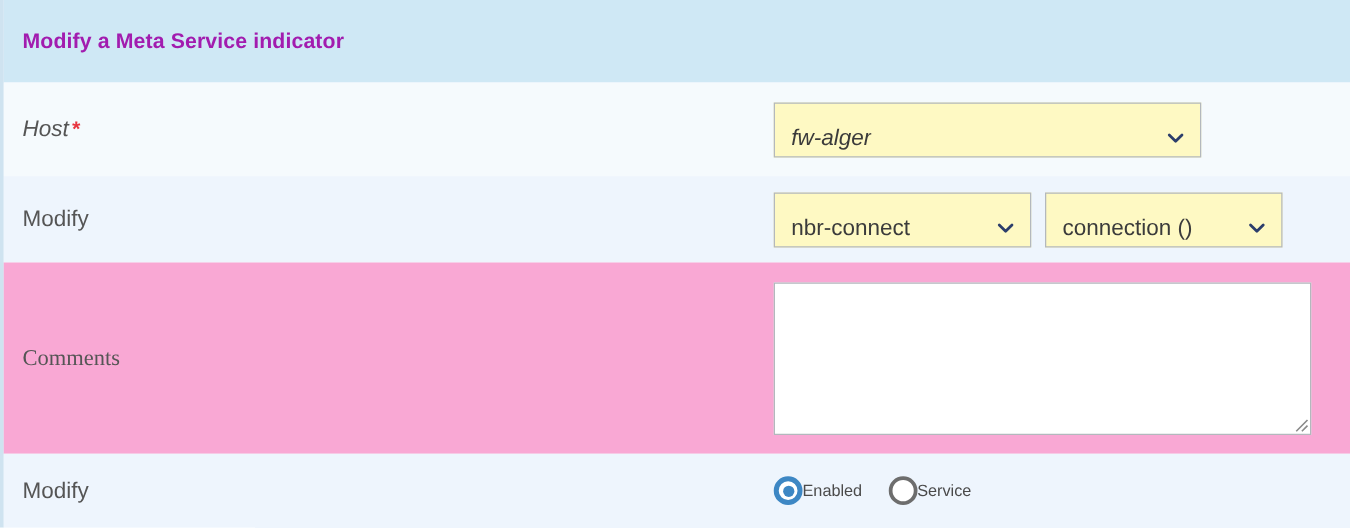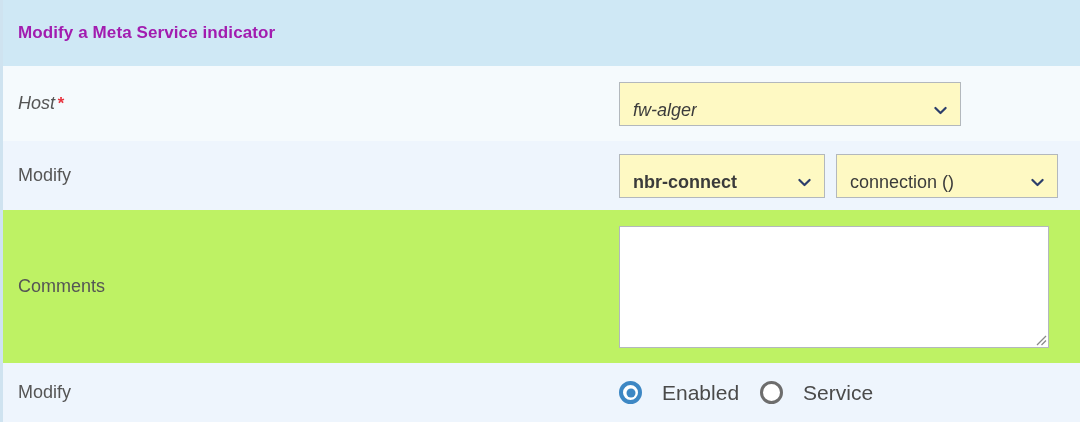--- a/index.html
+++ b/index.html
@@ -42,21 +42,21 @@
 
   
   .form-row {
     display: flex;
     align-items: center;
     box-sizing: border-box;
     padding-left: 15px;
   }
   .form-row.shade-a { background: #f5fafd; font-style: italic; }
   .form-row.shade-b { background: #eef5fd; }
-  .form-row.shade-c { background: #bef264; }
+  .form-row.shade-c { background: #f9a8d4; font-family: Liberation Serif, serif; }
 
   .row-host     { height: 75px; }
   .row-service  { height: 69px; }
   .row-comments { height: 153px; }
   .row-status   { height: 59px; }
 
   .row-label {
     width: 601px;
     flex: 0 0 601px;
     font-size: 18px;
@@ -81,22 +81,22 @@
     border: 1px solid #b3b8bd;
     box-sizing: border-box;
     height: 44px;
     display: flex;
     align-items: center;
     justify-content: space-between;
     padding: 14px 11px 0 13px;
     cursor: pointer;
   }
   .select-host    { width: 342px; }
-  .select-service { width: 206px; font-weight: bold; }
-  .select-metric  { width: 222px; margin-left: 11px; }
+  .select-service { width: 206px; }
+  .select-metric  { width: 190px; margin-left: 11px; }
 
   .select-value {
     font-size: 18px;
     color: #3b3b3b;
     white-space: nowrap;
     overflow: hidden;
   }
   .chevron {
     flex: 0 0 auto;
     width: 17px;
@@ -161,23 +161,23 @@
     width: 9px;
     height: 9px;
     border-radius: 50%;
     background: #3d87c4;
   }
   .radio-mark.off {
     border: 3px solid #6d6d6d;
     background: #ffffff;
   }
   .radio-label {
-    font-size: 21px;
+    font-size: 13px;
     color: #4a4a4a;
-    margin-left: 20px;
+    margin-left: 0;
     white-space: nowrap;
   }
 </style>
 </head>
 <body>
 
 <div class="form-panel">
 
   <div class="panel-header">
     <span class="panel-header-title">Modify a Meta Service indicator</span>

